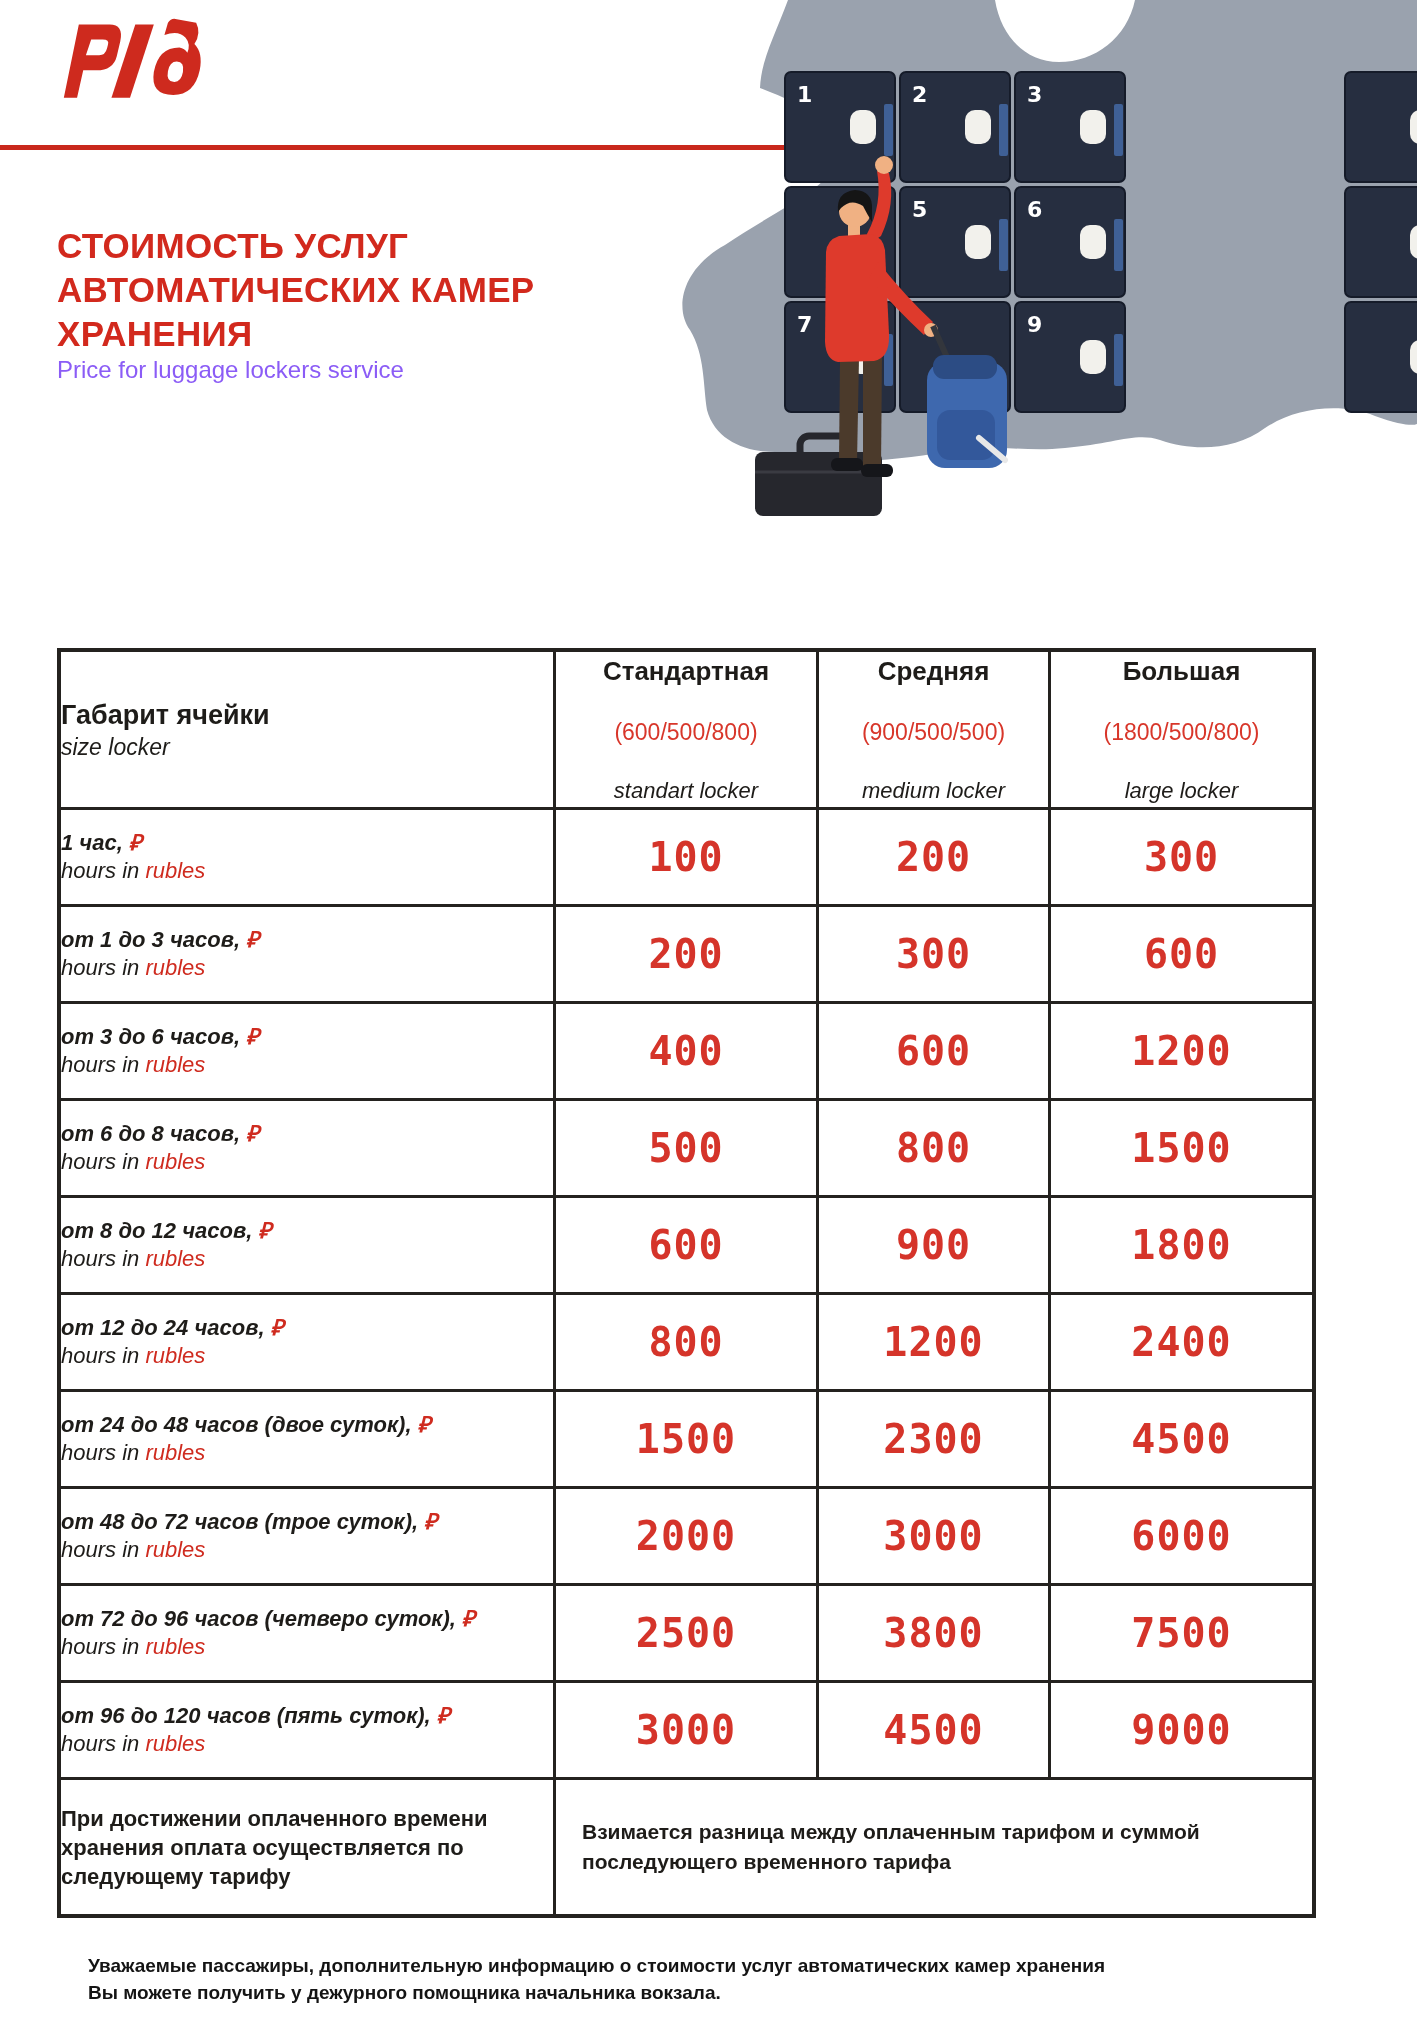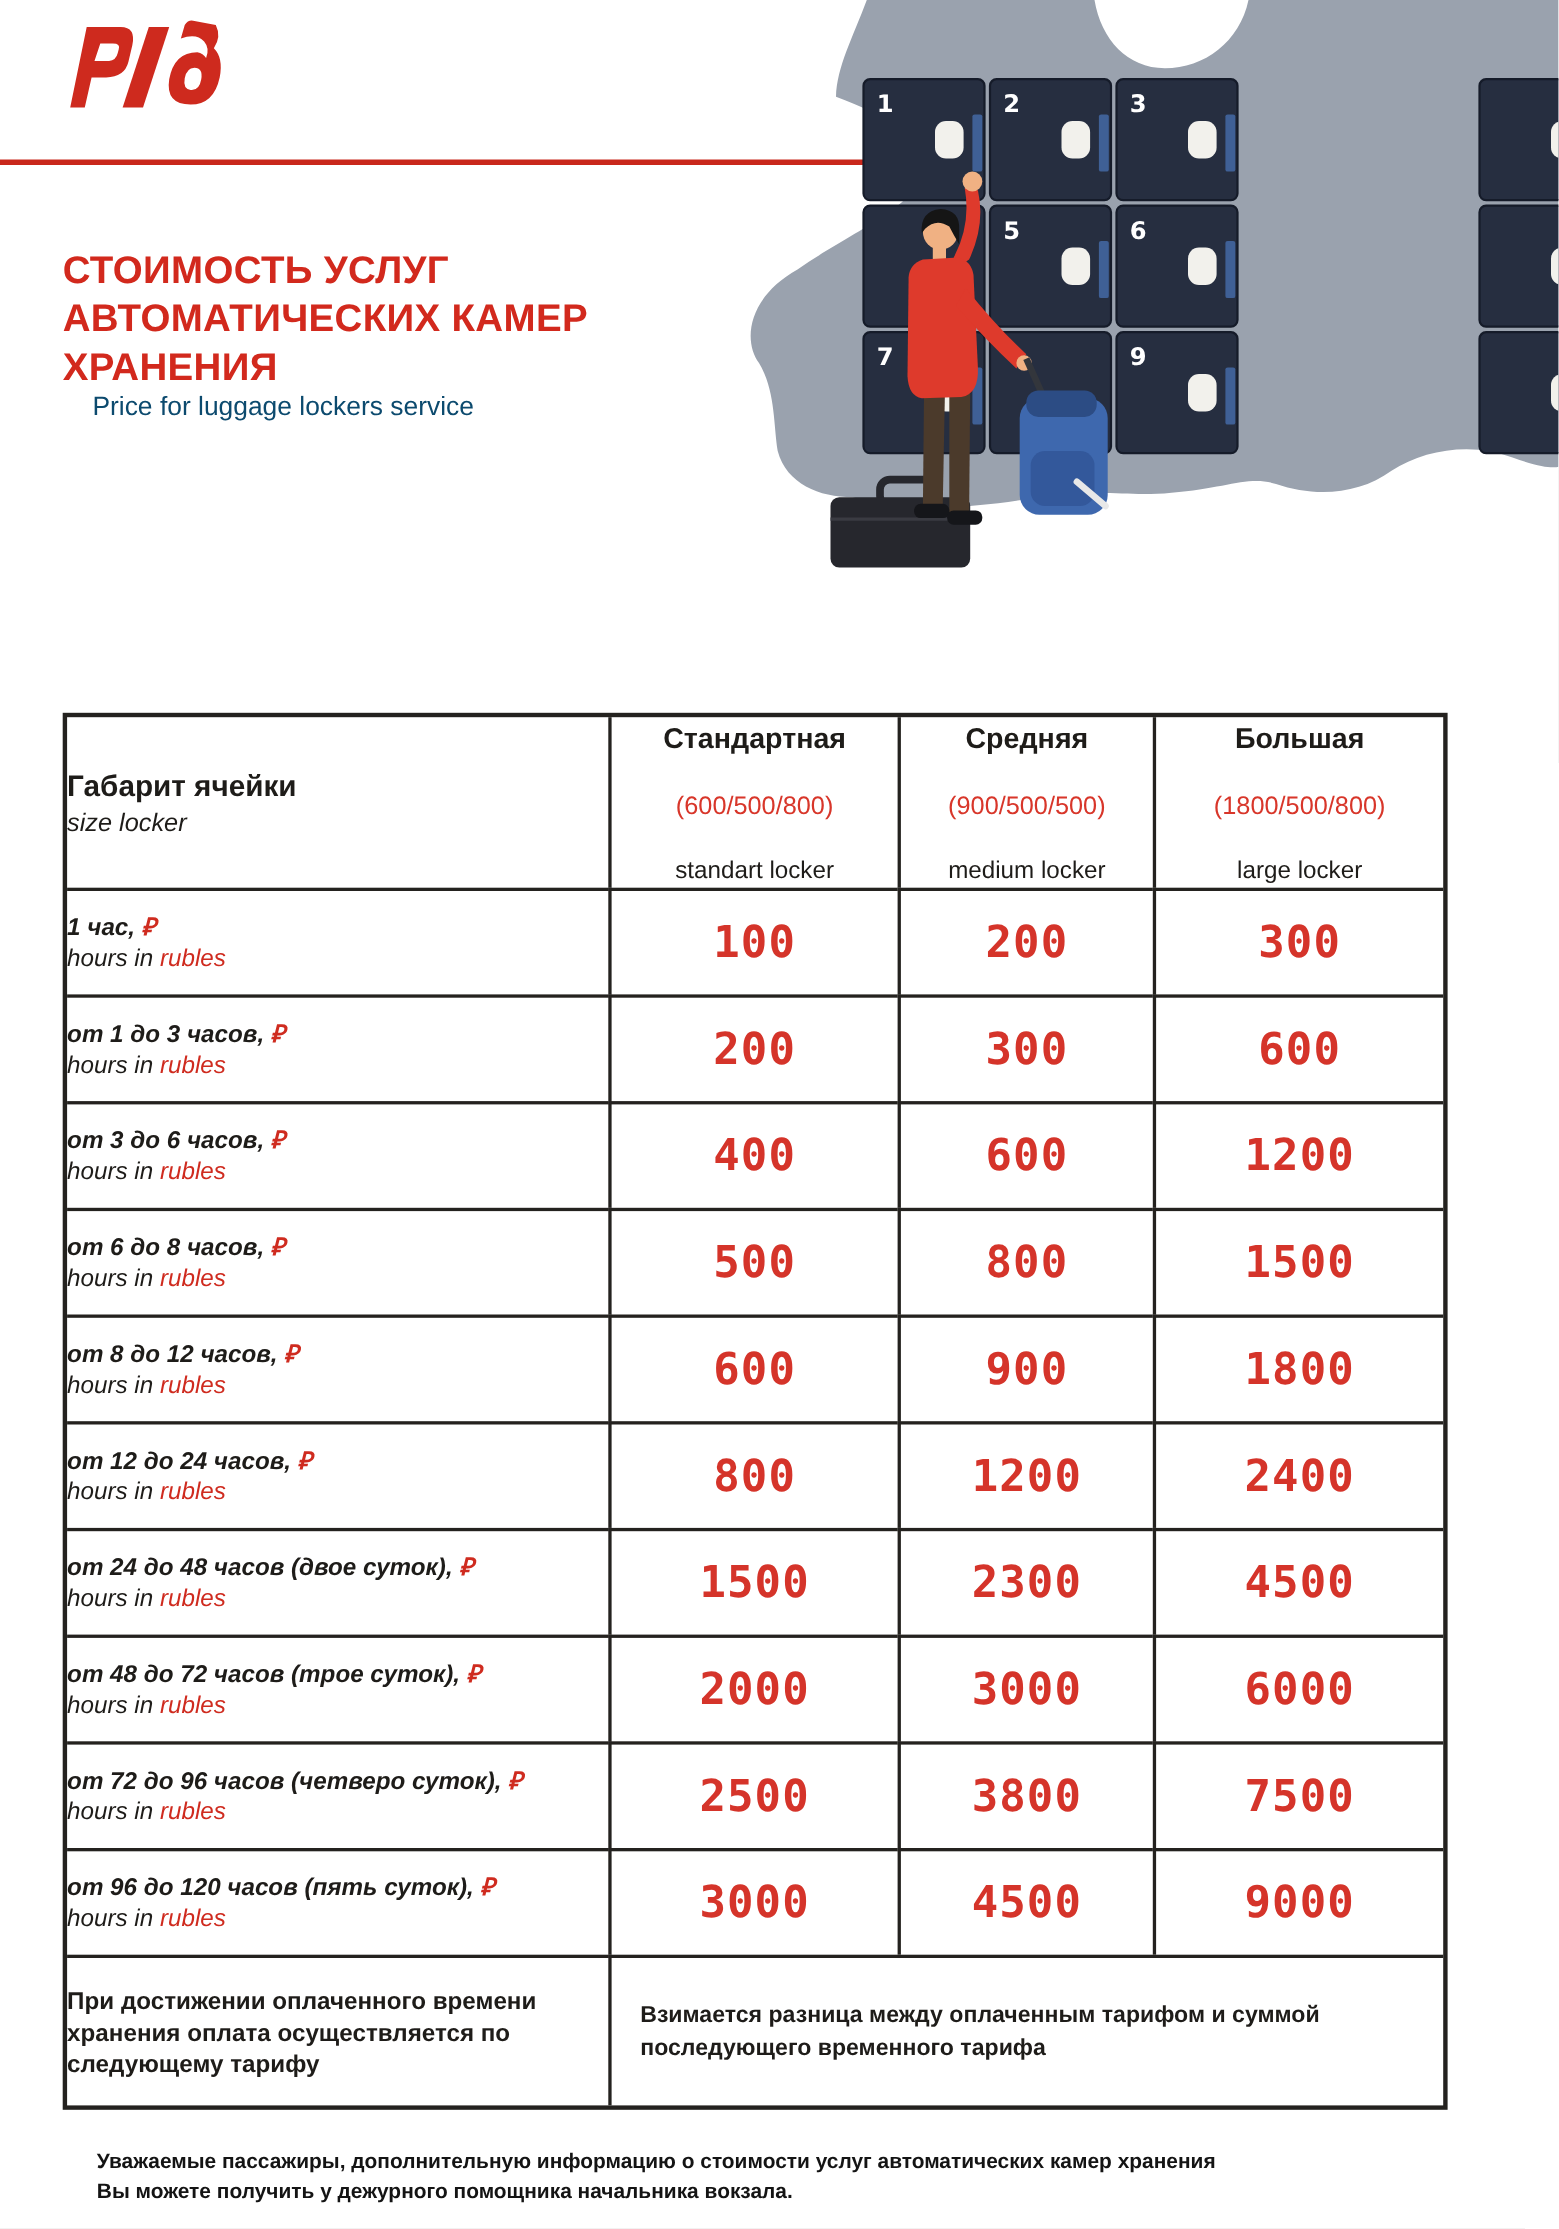--- a/index.html
+++ b/index.html
@@ -20,21 +20,21 @@
   
   .logo{position:absolute;left:55px;top:12px;width:150px;height:92px;}
   .top-rule{position:absolute;left:0;top:145px;width:823px;height:5px;background:#C9281C;}
   .illustration{position:absolute;left:575px;top:0;width:842px;height:530px;}
   .title{
     position:absolute;left:57px;top:224px;width:620px;
     color:#D2291D;font-size:35px;font-weight:bold;line-height:44px;letter-spacing:.3px;
   }
   .subtitle{
     position:absolute;left:57px;top:356px;width:620px;
-    color:#0c4a6e;font-size:24px;font-weight:normal;margin-left:27px;
+    color:#8b5cf6;font-size:24px;font-weight:normal;
   }
   
   .price-table{
     position:absolute;left:57px;top:648px;
     width:1259px;height:1270px;box-sizing:border-box;
     border:4px solid var(--border);
     display:grid;
     grid-template-columns:492px 263px 232px 264px;
     grid-template-rows:155px repeat(10, 97px) 137px;
     background:#fff;
@@ -55,21 +55,21 @@
   .c-val{
     align-items:center;justify-content:center;
     font-family:"DejaVu Sans Mono","DejaVu Sans",monospace;
     font-weight:bold;font-size:40px;color:var(--price-red);letter-spacing:1px;
   }
   .hd-size-ru{font-size:27px;font-weight:bold;line-height:34px;}
   .hd-size-en{font-size:23px;font-style:italic;line-height:30px;}
   .hd-col{align-items:center;text-align:center;row-gap:2px;gap:30px;}
   .hd-ru{font-size:26px;font-weight:bold;line-height:32px;}
   .hd-dims{font-size:23px;color:#D8362A;line-height:30px;}
-  .hd-en{font-size:22px;line-height:28px;}
+  .hd-en{font-size:22px;font-style:italic;line-height:28px;}
   .span3{grid-column:span 3;}
   .overrun-label{font-size:22px;font-weight:bold;line-height:29px;padding-right:30px;}
   .overrun-text{
     padding-left:26px;padding-right:60px;
     font-size:21px;font-weight:bold;line-height:30px;
   }
   
   .footer-note{
     position:absolute;left:88px;top:1952px;width:1100px;
     font-size:19px;font-weight:bold;line-height:27px;color:#141414;

